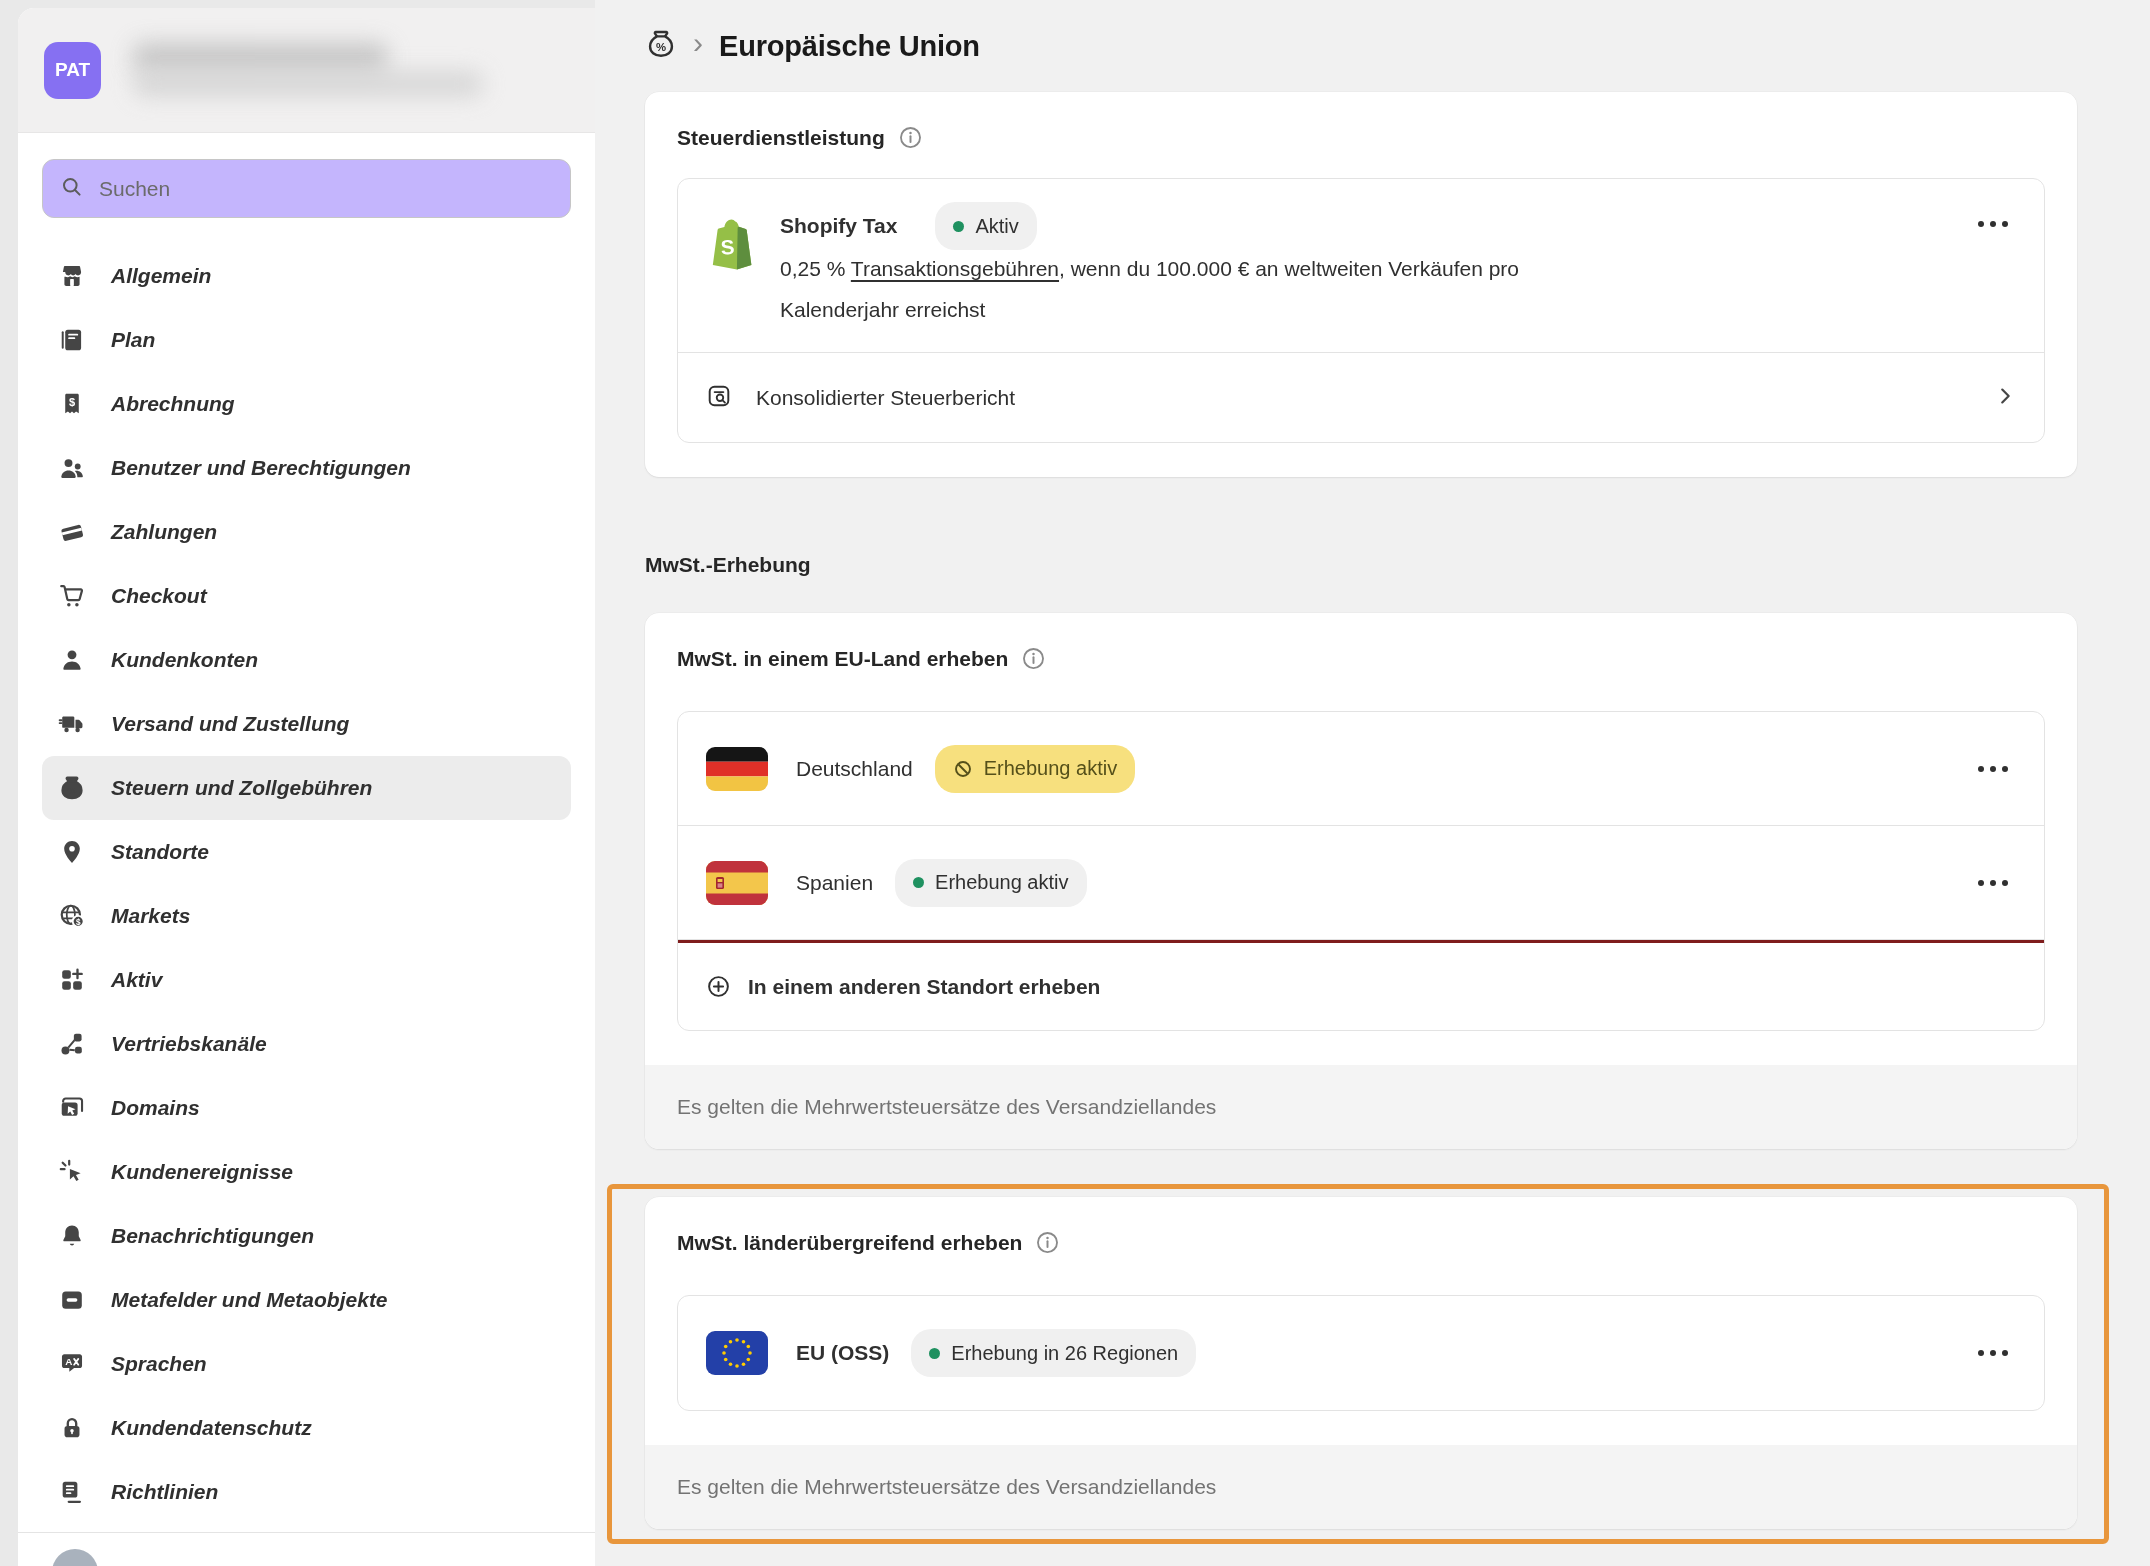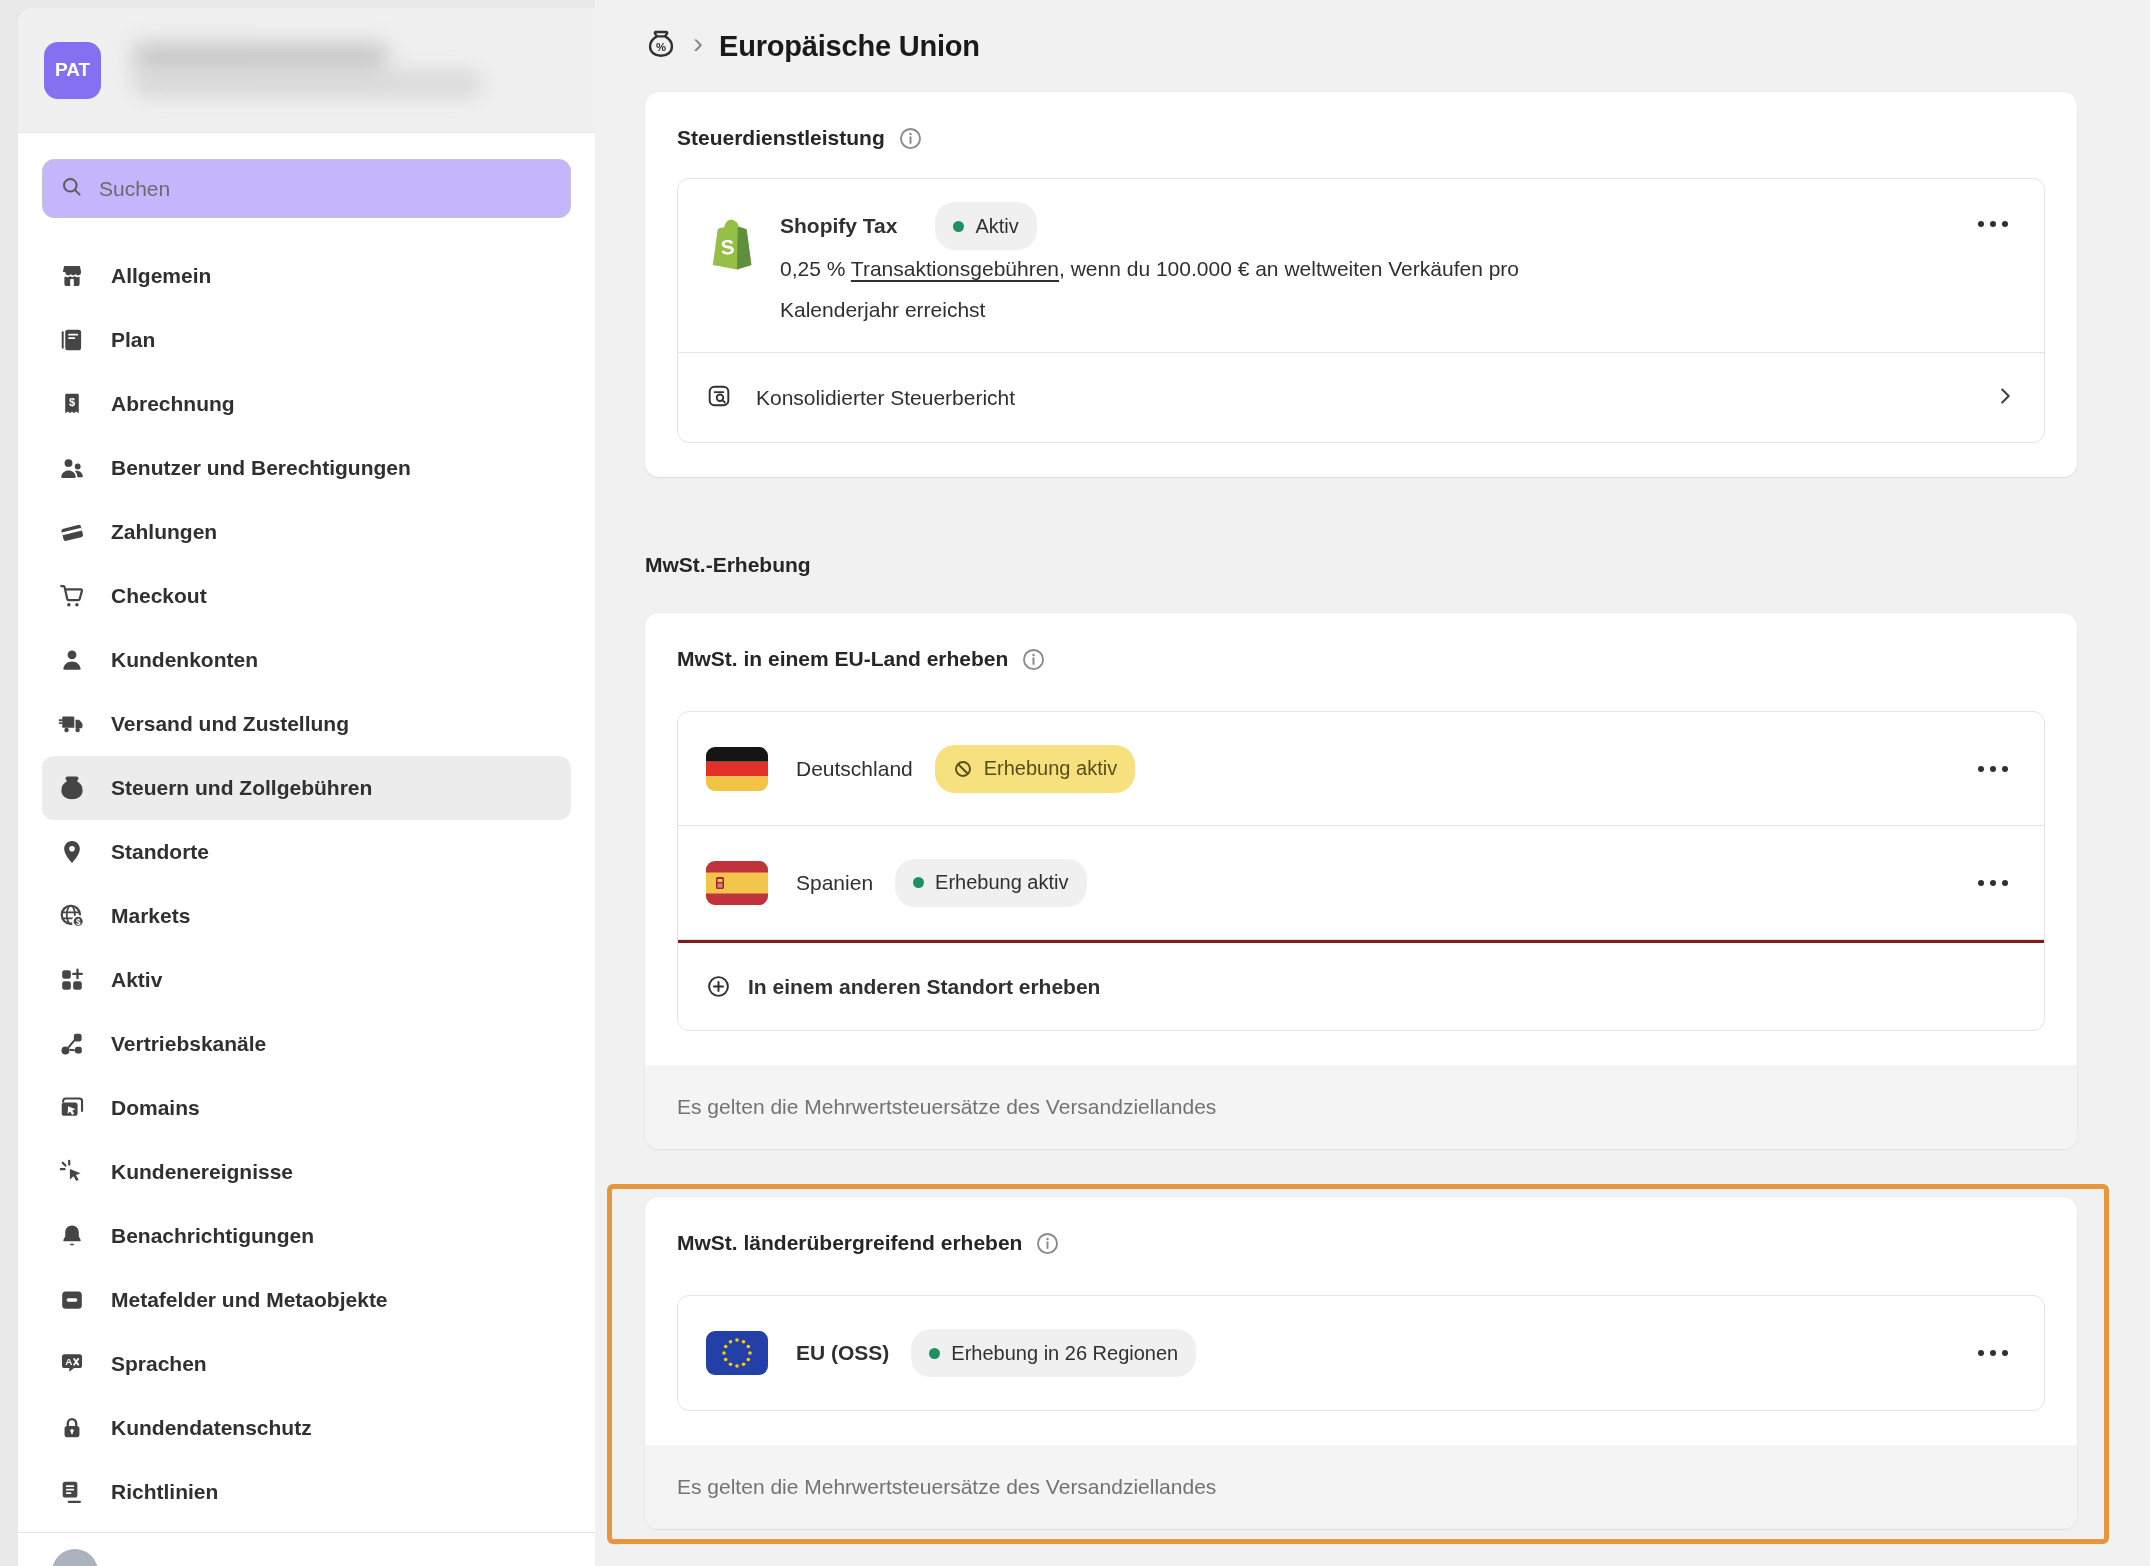--- a/index.html
+++ b/index.html
@@ -40,41 +40,41 @@
     font-family:"Liberation Sans","DejaVu Sans",sans-serif; background:transparent;
   }
   .search-box input::placeholder { color:#6b6b6b; }
   .nav-item {
     height:64px; display:flex; align-items:center; gap:25px;
     padding:0 16px; border-radius:12px; cursor:pointer;
   }
   .nav-item.active { background:#ececec; }
   .nav-icon { width:28px; height:28px; flex:0 0 28px; display:flex; align-items:center; justify-content:center; }
   .nav-icon svg { width:28px; height:28px; fill:#454545; }
-  .nav-label { font-size:21px; font-weight:600; color:#303030; white-space:nowrap; }
+  .nav-label { font-size:21px; font-weight:600; color:#303030; white-space:nowrap;font-style:italic; }
   .sidebar-bottom { border-top:1px solid #e4e4e4; margin:8px -24px 0; padding:16px 0 0 34px; }
   .footer-avatar { width:46px; height:46px; border-radius:50%; background:#a9b2bd; }
 
   
   .main {
     position:absolute; left:595px; top:0; right:0; bottom:0;
     background:#f1f1f1; padding:22px 0 0 50px;
   }
   .content { width:1432px; }
   .breadcrumb { display:flex; align-items:center; gap:16px; height:48px; }
   .breadcrumb .crumb-icon svg { width:32px; height:32px; color:#303030; }
   .crumb-sep { font-size:30px; color:#8a8a8a; line-height:1; padding-bottom:6px; }
   .page-title { font-size:29px; font-weight:700; color:#1a1a1a; letter-spacing:-.2px; }
 
   .card {
     background:#fff; border-radius:14px; overflow:hidden;
     box-shadow:0 1px 2px rgba(0,0,0,.07), 0 0 0 .5px rgba(0,0,0,.045);
   }
   .card-pad { padding:34px 32px 34px; }
-  .card-title-row { display:flex; align-items:center; gap:14px; margin-bottom:40px; }
+  .card-title-row { display:flex; align-items:flex-start; gap:14px; margin-bottom:40px; }
   .card-title { font-size:21px; font-weight:700; color:#262626; }
   .info-icon svg { width:23px; height:23px; display:block; }
 
   .inner-box { border:1px solid #e3e3e3; border-radius:12px; }
 
   
   #card-tax-service { margin-top:22px; }
   #card-tax-service .card-title-row { margin-bottom:28px; }
   .tax-row { display:flex; gap:26px; padding:25px 28px 22px; }
   .shopify-bag svg { width:48px; height:54px; margin-top:14px; }

